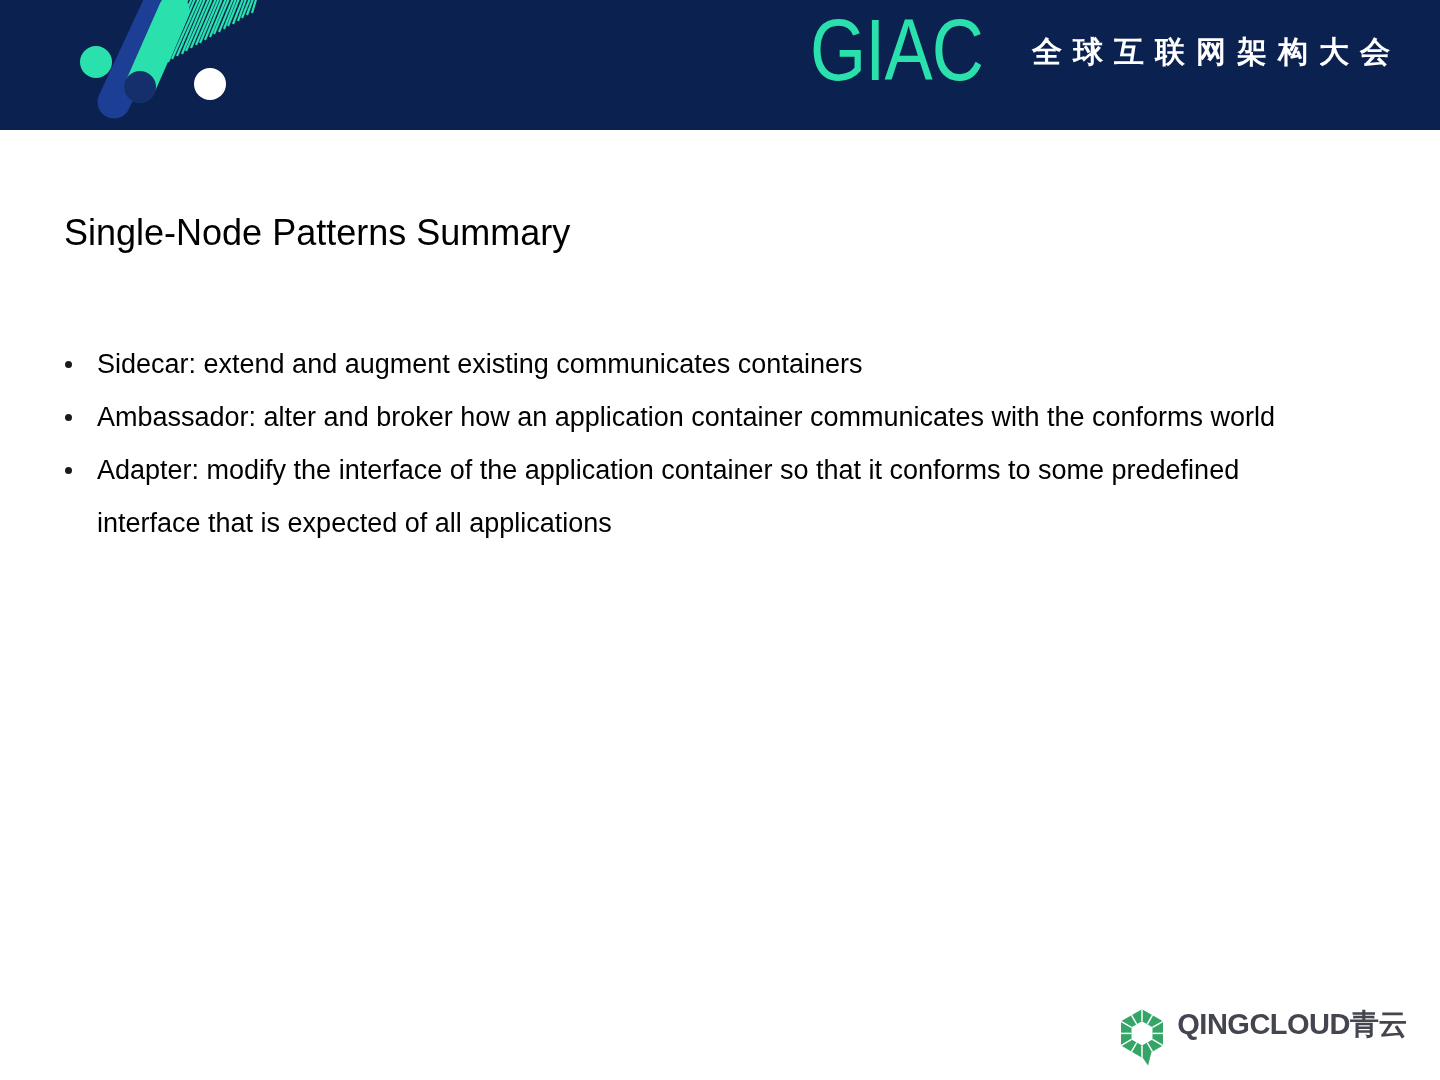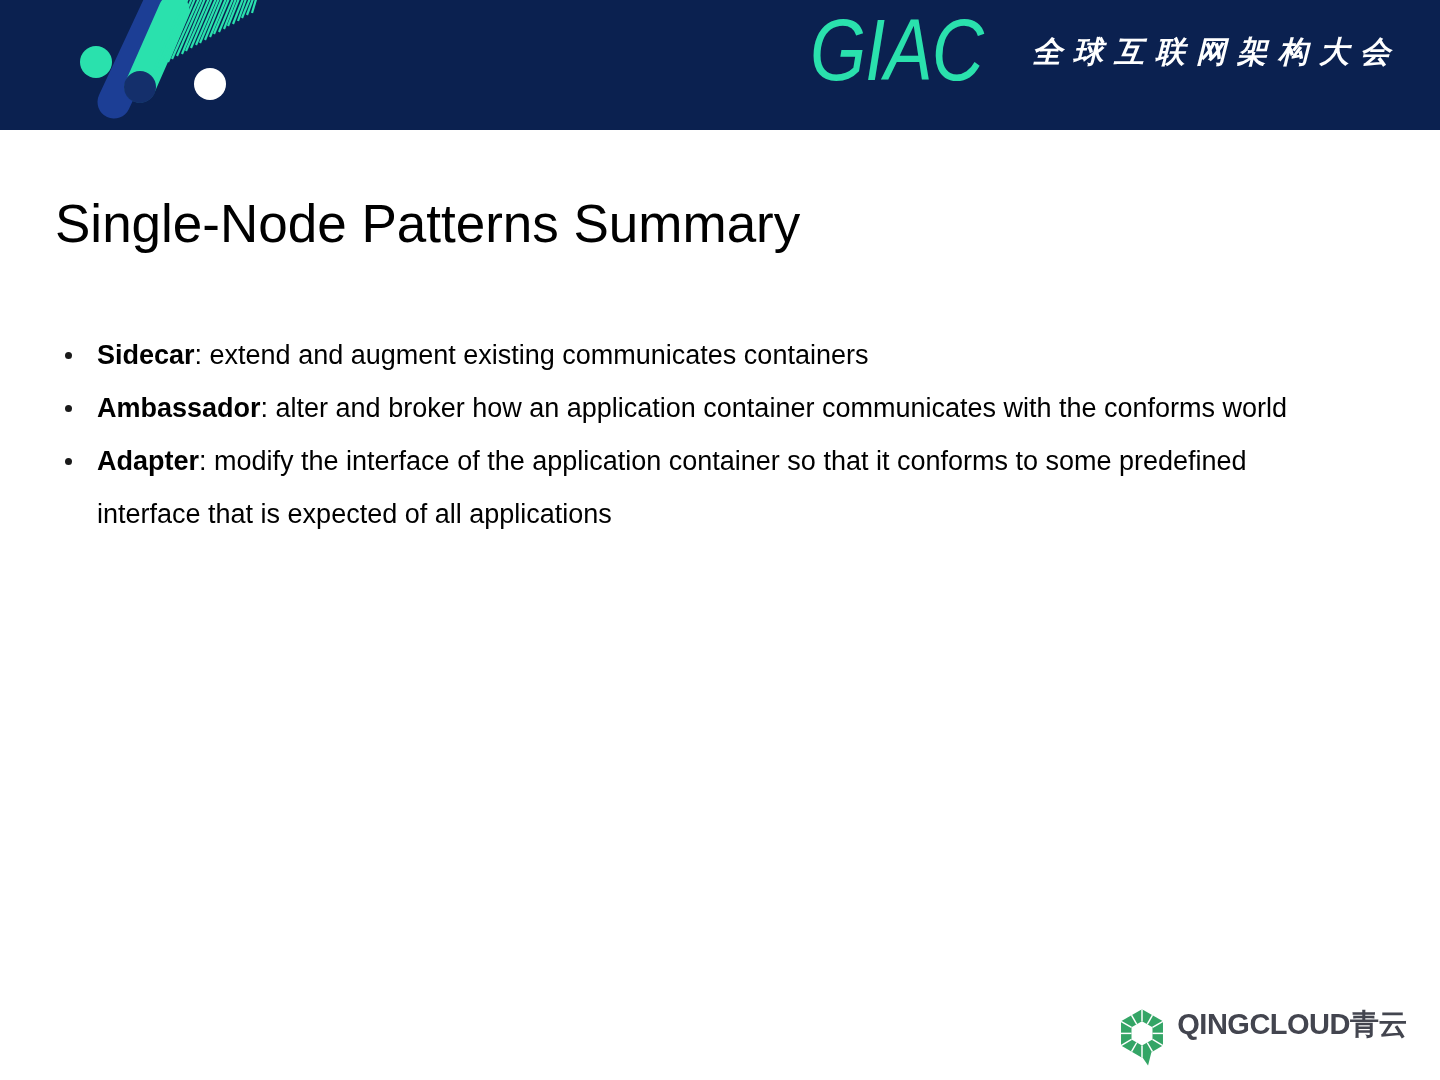--- a/index.html
+++ b/index.html
@@ -18,21 +18,21 @@
     width: 1440px; height: 130px;
     background: #0B2150;
     overflow: hidden;
   }
   .logo-mark {
     position: absolute; left: 28px; top: 0;
     width: 260px; height: 130px;
   }
   .header-right {
     position: absolute; right: 36px; top: 0; height: 100px;
-    display: flex; align-items: center; gap: 40px; font-style: italic;
+    display: flex; align-items: center; gap: 40px;
   }
   .giac {
     display: block;
     width: 182px;
     font-size: 88px;
     line-height: 88px;
     font-weight: 400;
     color: #2AE1AD;
     letter-spacing: -1px;
     transform: scaleX(0.82);
@@ -49,23 +49,23 @@
     letter-spacing: 11px; white-space: nowrap;
   }
   .conf-en {
     margin-top: 7px;
     font-size: 15px; font-weight: 700; color: #ffffff;
     letter-spacing: 0.3px; white-space: nowrap;
   }
 
   
   .slide-title {
-    margin: 3px;
+    margin: 12px;
     padding: 60px 10px 0 52px;
-    font-size: 53px;
+    font-size: 36px;
     line-height: 61px;
     font-weight: 400;
     color: #000000;
   }
   .bullets {
     list-style: none;
     margin: 75px 0 0 62px;
     width: 1267px;
     font-size: 27px;
     line-height: 53px;
@@ -73,21 +73,21 @@
   }
   .bullets li {
     position: relative;
     padding-left: 35px;
   }
   .bullets .dot {
     position: absolute; left: 3px; top: 23px;
     width: 7px; height: 7px;
     background: #1a1a1a; border-radius: 50%;
   }
-  .bullets b { font-weight: 700; text-align: right; }
+  .bullets b { font-weight: 400; text-align: right; }
 
   
   .footer {
     position: absolute; right: 33px; bottom: 13px;
     display: flex; gap: 9px;
   }
   .qc-icon { width: 52px; height: 62px; }
   .qc-text {
     font-size: 29px; font-weight: 700;
     color: #43454F; letter-spacing: -0.5px;

